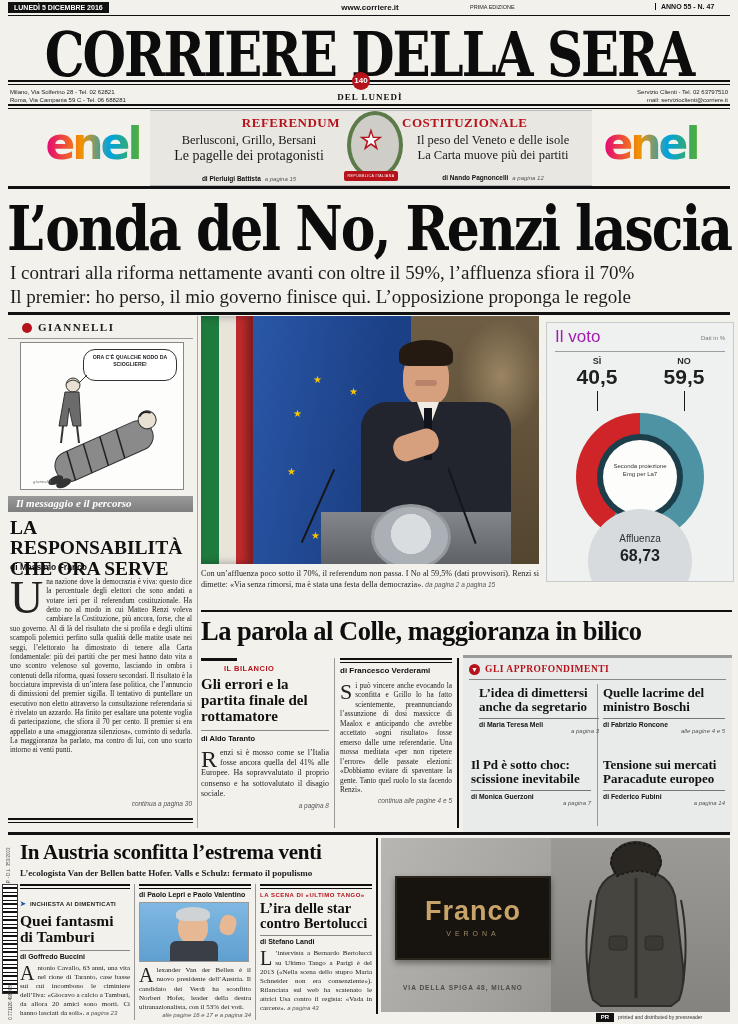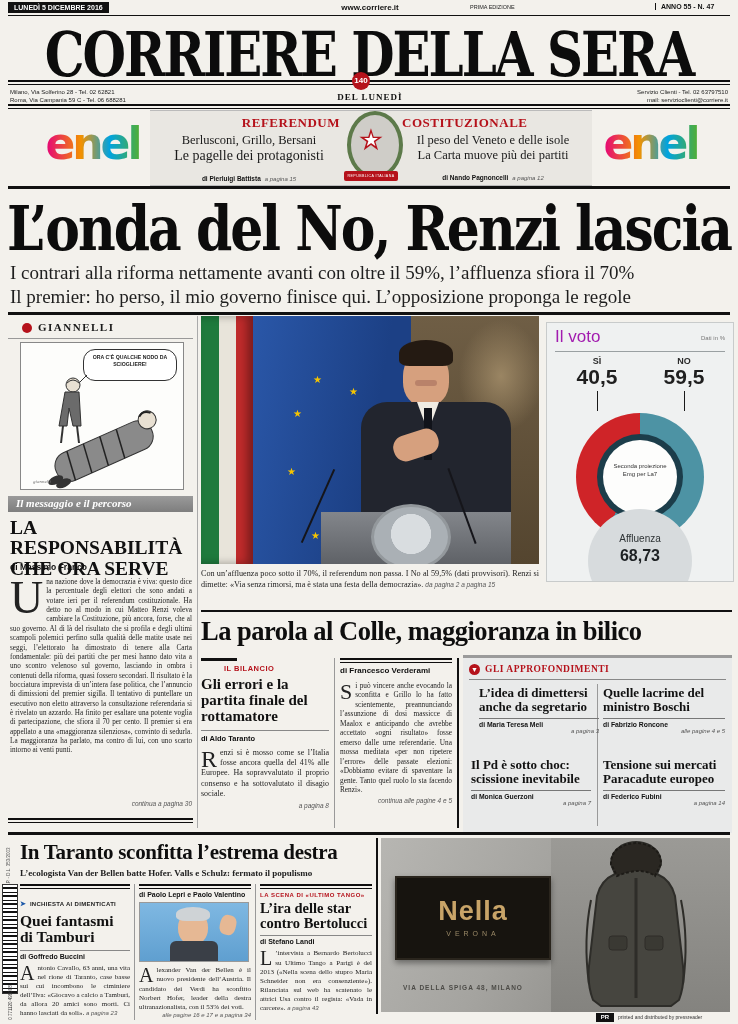--- a/index.html
+++ b/index.html
@@ -277,21 +277,21 @@
     <div class="abs" style="left:140px;top:100px;width:122px;">
       <div class="serif" style="font-weight:bold;font-size:13px;line-height:1.08;color:#111;">Tensione sui mercati Paracadute europeo</div>
       <div style="border-top:1px solid #777;margin-top:4px;"></div>
       <div class="byline" style="font-size:6.8px;margin-top:2px;">di Federico Fubini</div>
       <div class="pgref sans" style="text-align:right;font-size:6px;">a pagina 14</div>
     </div>
   </div>
 
   <div class="abs rule-h" style="left:8px;top:832px;width:722px;height:2.5px;"></div>
 
-  <div class="abs serif" style="left:20px;top:840px;width:356px;font-weight:bold;font-size:21px;letter-spacing:-.3px;color:#0e0e0e;white-space:nowrap;">In Taranto sconfitta l’estrema destra</div>
+  <div class="abs serif" style="left:20px;top:840px;width:356px;font-weight:bold;font-size:21px;letter-spacing:-.3px;color:#0e0e0e;white-space:nowrap;">In Austria sconfitta l’estrema venti</div>
   <div class="abs serif" style="left:20px;top:868px;width:356px;font-weight:bold;font-size:9px;color:#222;">L’ecologista Van der Bellen batte Hofer. Valls e Schulz: fermato il populismo</div>
 
   <div class="abs" style="left:20px;top:884px;width:110px;height:136px;">
     <div class="rule2" style="width:100%;"></div>
     <div style="margin-top:3px;">
       <span style="color:#1a57a8;font-size:7px;font-weight:bold;">➤</span>
       <span class="sans" style="font-weight:bold;font-size:6px;letter-spacing:.3px;color:#222;">INCHIESTA AI DIMENTICATI</span>
     </div>
     <div class="serif" style="font-weight:bold;font-size:15.5px;line-height:1.05;color:#111;margin-top:3px;">Quei fantasmi di Tamburi</div>
     <div style="border-top:1px solid #888;margin-top:4px;"></div>
@@ -346,21 +346,21 @@
       <path d="M60 6 q15 -8 30 0 q10 6 10 18 l-4 10 q14 6 18 22 l8 70 q2 18 -4 34 l-8 6 h-70 l-8 -6 q-6 -16 -4 -34 l8 -70 q4 -16 18 -22 l-4 -10 q0 -12 10 -18 z" fill="#46453f" stroke="#2e2d29" stroke-width="2"></path>
       <path d="M58 8 q17 -10 34 0 q8 5 8 16 l-6 12 q-14 -10 -38 0 l-6 -12 q0 -11 8 -16 z" fill="#2a2722" stroke="#1d1b17" stroke-width="2" stroke-dasharray="3 2"></path>
       <line x1="75" y1="38" x2="75" y2="158" stroke="#2e2d29" stroke-width="3"></line>
       <rect x="48" y="96" width="18" height="14" rx="3" fill="#3a3933" stroke="#2e2d29"></rect>
       <rect x="84" y="96" width="18" height="14" rx="3" fill="#3a3933" stroke="#2e2d29"></rect>
       <path d="M30 60 q-8 40 -2 84" fill="none" stroke="#2e2d29" stroke-width="2"></path>
       <path d="M120 60 q8 40 2 84" fill="none" stroke="#2e2d29" stroke-width="2"></path>
     </svg>
 
     <div class="abs" style="left:14px;top:38px;width:152px;height:80px;background:#17140f;border:2px solid #2a251d;box-shadow:0 3px 6px rgba(0,0,0,.4);">
-      <div class="abs sans" style="left:0;top:18px;width:152px;text-align:center;font-weight:bold;font-size:27px;letter-spacing:1px;color:#c8a468;">Nella</div>
+      <div class="abs sans" style="left:0;top:18px;width:152px;text-align:center;font-weight:bold;font-size:27px;letter-spacing:1px;color:#c8a468;">Franco</div>
       <div class="abs sans" style="left:0;top:52px;width:152px;text-align:center;font-size:7px;letter-spacing:4px;color:#9b8a67;">VERONA</div>
     </div>
     <div class="abs sans" style="left:22px;top:146px;font-size:6.5px;letter-spacing:1px;color:#4c4b47;font-weight:bold;">VIA DELLA SPIGA 48, MILANO</div>
   </div>
 
   <div class="abs sans" style="left:-62px;top:888px;width:140px;font-size:4.5px;color:#555;transform:rotate(-90deg);transform-origin:center;text-align:center;">Poste Italiane Sped. in A.P. - D.L. 353/2003</div>
   <div class="abs" style="left:2px;top:884px;width:14px;height:108px;background:repeating-linear-gradient(0deg,#111 0 2px,#fff 2px 4px,#111 4px 5px,#fff 5px 8px);border:1px solid #333;"></div>
   <div class="abs sans" style="left:-30px;top:1000px;width:80px;font-size:4.5px;color:#333;transform:rotate(-90deg);transform-origin:center;text-align:center;">0 771120 498008</div>
 
   <div class="abs" style="left:596px;top:1013px;width:140px;height:10px;">

